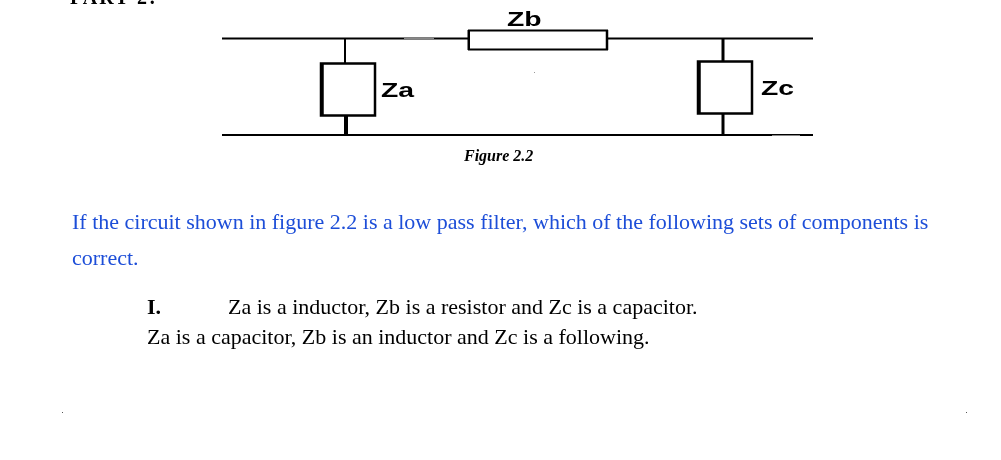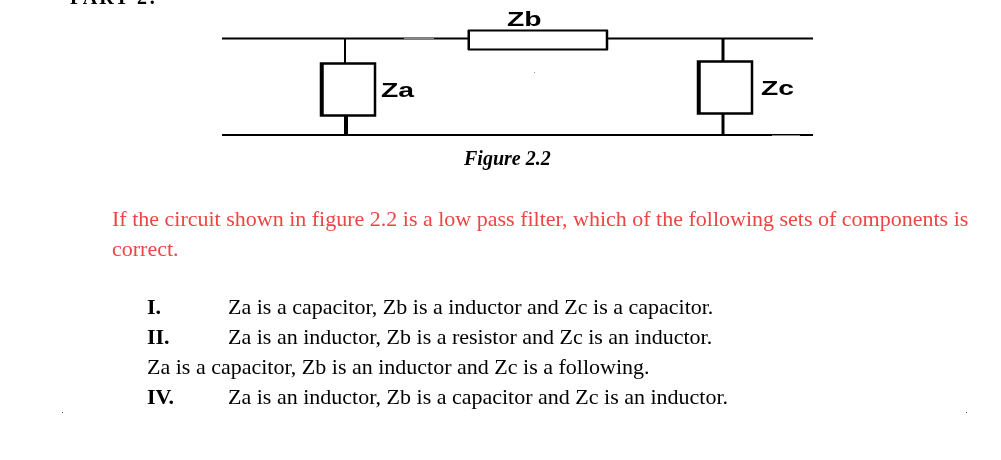--- a/index.html
+++ b/index.html
@@ -40,33 +40,32 @@
       transform-origin: left center;
       color: #000;
     }
     .figure-caption {
       position: absolute;
       left: 464px;
       top: 147px;
       font-family: "Liberation Serif", serif;
       font-style: italic;
       font-weight: bold;
-      font-size: 20px;
+      font-size: 16px;
       color: #000;
     }
     .question {
       position: absolute;
       left: 72px;
       top: 204px;
       width: 880px;
       font-family: "Liberation Serif", serif;
       font-size: 22px;
-      line-height: 30px;
-      color: #ef4444;
-      margin-left: 40px;
+      line-height: 36px;
+      color: #1d4ed8;
     }
     .options {
       position: absolute;
       left: 147px;
       top: 292px;
       margin: 0;
       padding: 0;
       list-style: none;
     }
     .option {
@@ -132,29 +131,21 @@
 <div class="comp-label" style="left:507px; top:8px;">Zb</div>
 <div class="comp-label" style="left:761px; top:77px;">Zc</div>
 
 <div class="figure-caption">Figure 2.2</div>
 
 <div class="question">If the circuit shown in figure 2.2 is a low pass filter, which of the following sets of components is correct.</div>
 
 <ul class="options">
   <li class="option">
     <span class="numeral">I.</span>
-    <span class="text">Za is a capacitor, Zb is a inductor and Zc is a capacitor.</span>
-  </li>
-  <li class="option">
-    <span class="numeral">II.</span>
-    <span class="text">Za is an inductor, Zb is a resistor and Zc is an inductor.</span>
+    <span class="text">Za is a inductor, Zb is a resistor and Zc is a capacitor.</span>
   </li>
   <li class="option">
     <span class="text">Za is a capacitor, Zb is an inductor and Zc is a following.</span>
-  </li>
-  <li class="option">
-    <span class="numeral">IV.</span>
-    <span class="text">Za is an inductor, Zb is a capacitor and Zc is an inductor.</span>
   </li>
 </ul>
 
 <div class="speck" style="left:62px; top:412px;"></div>
 <div class="speck" style="left:966px; top:412px;"></div>
 
 </body></html>

